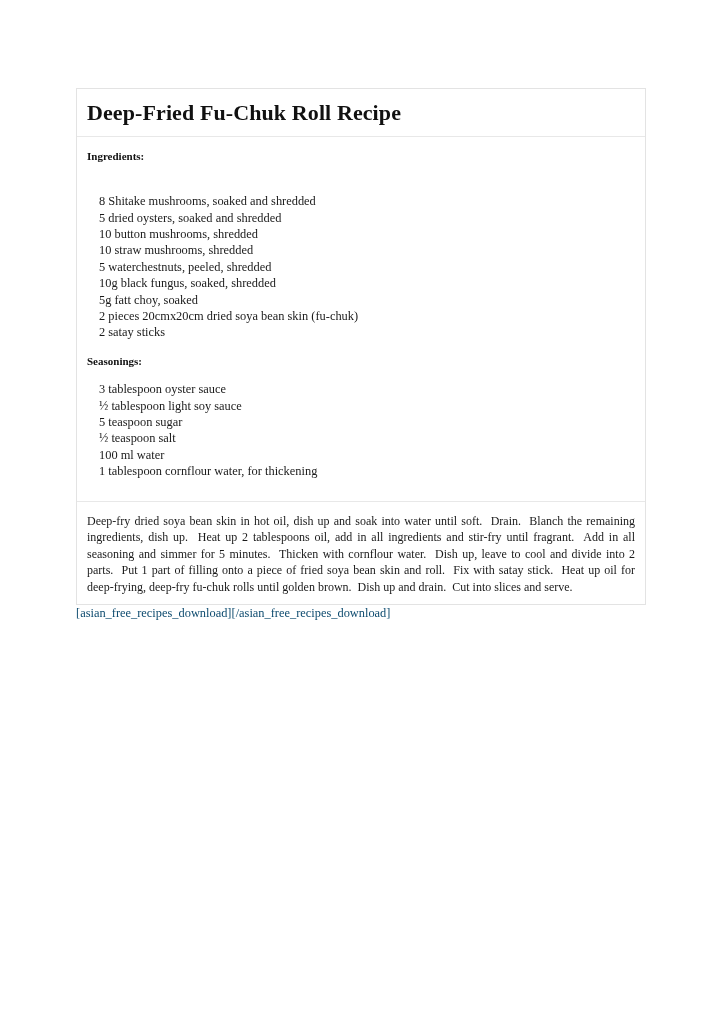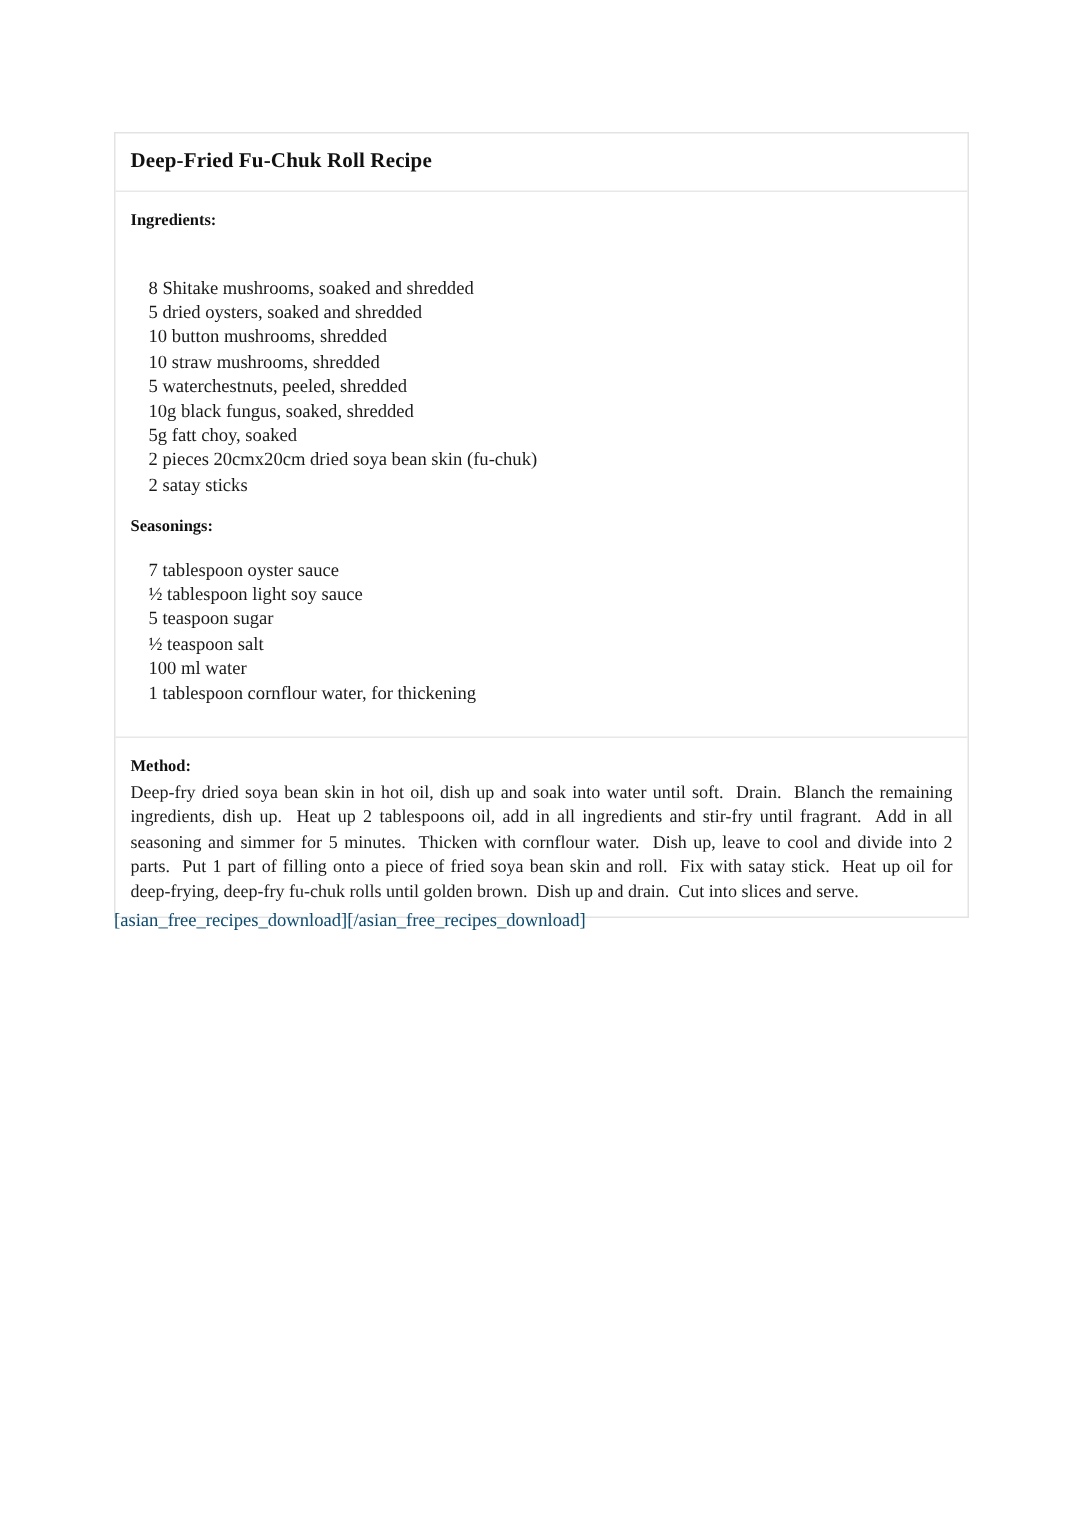--- a/index.html
+++ b/index.html
@@ -34,21 +34,21 @@
     border: 1px solid #e3e3e3;
     background: #ffffff;
     box-sizing: border-box;
   }
 
   .card-header {
     padding: 11px 10px 10px 10px;
     border-bottom: 1px solid #e8e8e8;
   }
   .card-title {
-    font-size: 14px;
+    font-size: 22px;
     font-weight: bold;
     letter-spacing: 0.1px;
     line-height: 1.2;
     margin: 0;
     color: #111111;
   }
 
   .card-section {
     padding: 11px 10px 9px 10px;
   }
@@ -126,33 +126,32 @@
           <li>5 waterchestnuts, peeled, shredded</li>
           <li>10g black fungus, soaked, shredded</li>
           <li>5g fatt choy, soaked</li>
           <li>2 pieces 20cmx20cm dried soya bean skin (fu-chuk)</li>
           <li>2 satay sticks</li>
         </ul>
 
       <div class="section-heading">Seasonings:</div>
 
       <ul class="ing-list" id="seasonings-list">
-          <li>7 tablespoon oyster sauce</li>
+          <li>3 tablespoon oyster sauce</li>
           <li>½ tablespoon light soy sauce</li>
           <li>5 teaspoon sugar</li>
           <li>½ teaspoon salt</li>
           <li>100 ml water</li>
           <li>1 tablespoon cornflour water, for thickening</li>
         </ul>
 
     </div>
 
     <div class="card-section">
 
-      <div class="section-heading">Method:</div>
 
       <p class="method-body">Deep-fry dried soya bean skin in hot oil, dish up and soak into water until soft.  Drain.  Blanch the remaining ingredients, dish up.  Heat up 2 tablespoons oil, add in all ingredients and stir-fry until fragrant.  Add in all seasoning and simmer for 5 minutes.  Thicken with cornflour water.  Dish up, leave to cool and divide into 2 parts.  Put 1 part of filling onto a piece of fried soya bean skin and roll.  Fix with satay stick.  Heat up oil for deep-frying, deep-fry fu-chuk rolls until golden brown.  Dish up and drain.  Cut into slices and serve.</p>
 
     </div>
 
   </div>
 
   <div class="footer-shortcode">[asian_free_recipes_download][/asian_free_recipes_download]</div>
 
 </div>

